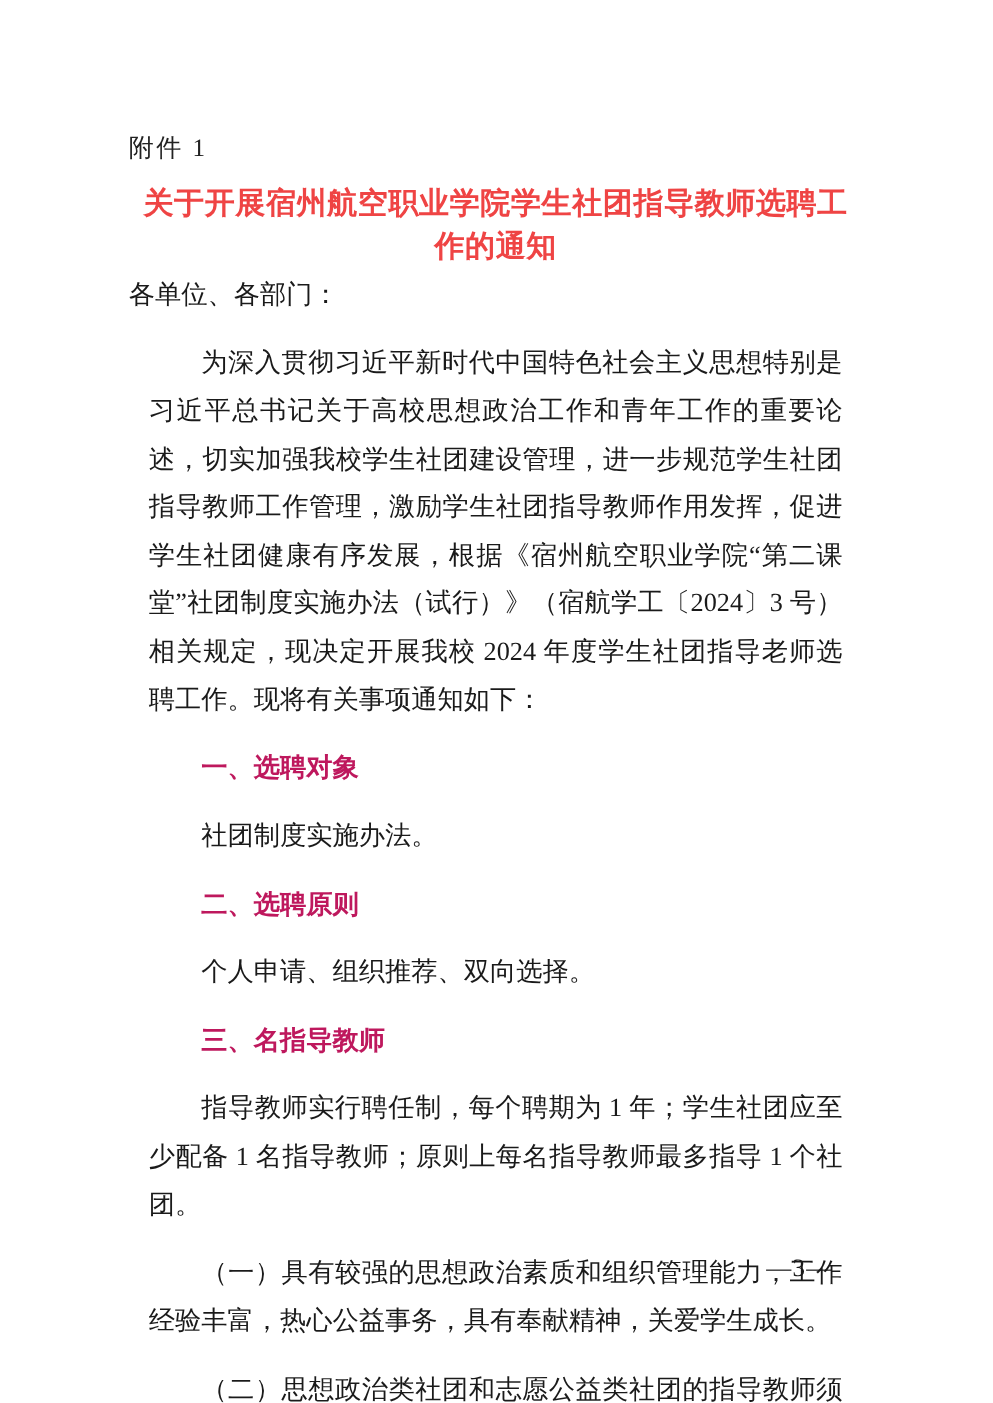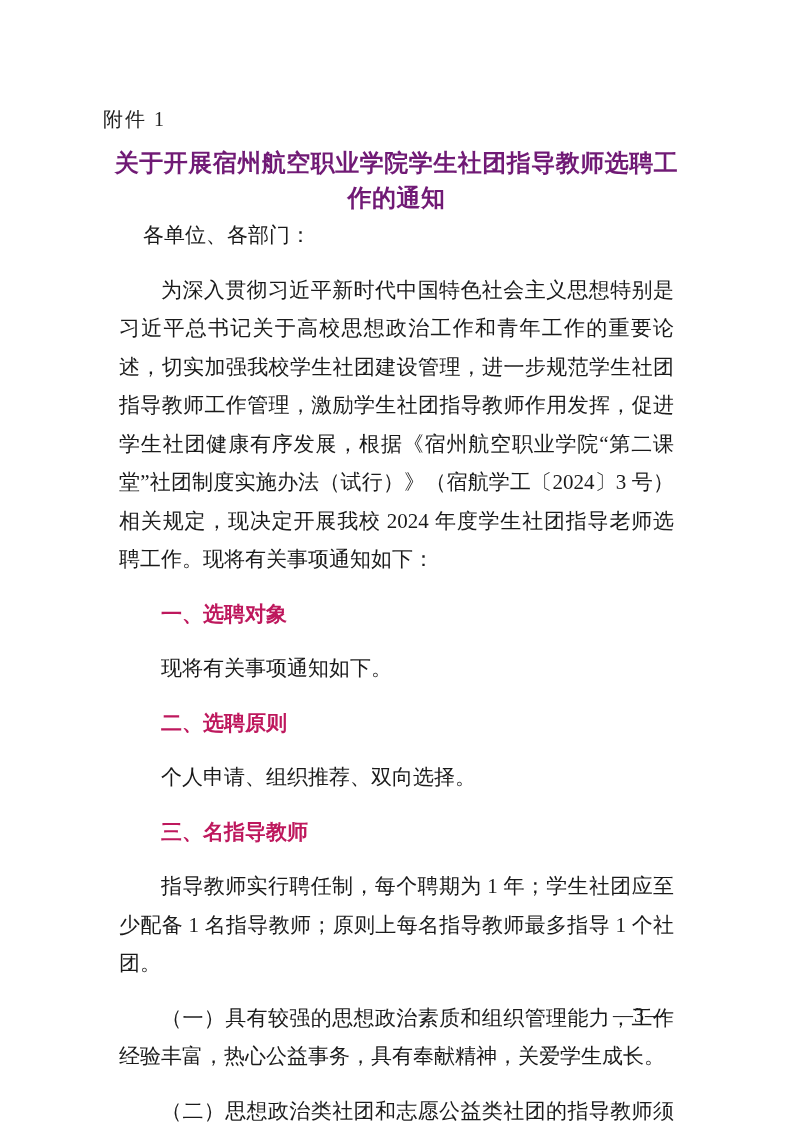--- a/index.html
+++ b/index.html
@@ -25,27 +25,26 @@
     letter-spacing: 2px;
     color: #222222;
   }
   .doc-title {
     margin: 12px 0 0 0;
     font-size: 24px;
     line-height: 35px;
     font-weight: bold;
     text-align: center;
     letter-spacing: 0.5px;
-    color: #701a75;
+    color: #ef4444;
   }
   .salutation {
     font-size: 21px;
     line-height: 37px;
     color: #1a1a1a;
-    margin-left: 40px;
   }
   .body-text {
     font-size: 21px;
     line-height: 38.5px;
     text-align: justify;
     text-justify: inter-ideograph;
     color: #1a1a1a;
   }
   p.body-text, h3.body-text {
     margin: 16px;
@@ -75,21 +74,21 @@
   <div class="attachment">附件 1</div>
 
   <h1 class="doc-title">关于开展宿州航空职业学院学生社团指导教师选聘工作的通知</h1>
 
   <div class="salutation body-text">各单位、各部门：</div>
 
   <p class="body-text indent">为深入贯彻习近平新时代中国特色社会主义思想特别是习近平总书记关于高校思想政治工作和青年工作的重要论述，切实加强我校学生社团建设管理，进一步规范学生社团指导教师工作管理，激励学生社团指导教师作用发挥，促进学生社团健康有序发展，根据《宿州航空职业学院“第二课堂”社团制度实施办法（试行）》（宿航学工〔2024〕3 号）相关规定，现决定开展我校 2024 年度学生社团指导老师选聘工作。现将有关事项通知如下：</p>
 
   <h3 class="body-text indent section-heading">一、选聘对象</h3>
 
-  <p class="body-text indent">现将有关事项通知如下。</p>
+  <p class="body-text indent">社团制度实施办法。</p>
 
   <h3 class="body-text indent section-heading">二、选聘原则</h3>
 
   <p class="body-text indent">个人申请、组织推荐、双向选择。</p>
 
   <h3 class="body-text indent section-heading">三、名指导教师</h3>
 
   <p class="body-text indent">指导教师实行聘任制，每个聘期为 1 年；学生社团应至少配备 1 名指导教师；原则上每名指导教师最多指导 1 个社团。</p>
 
 

